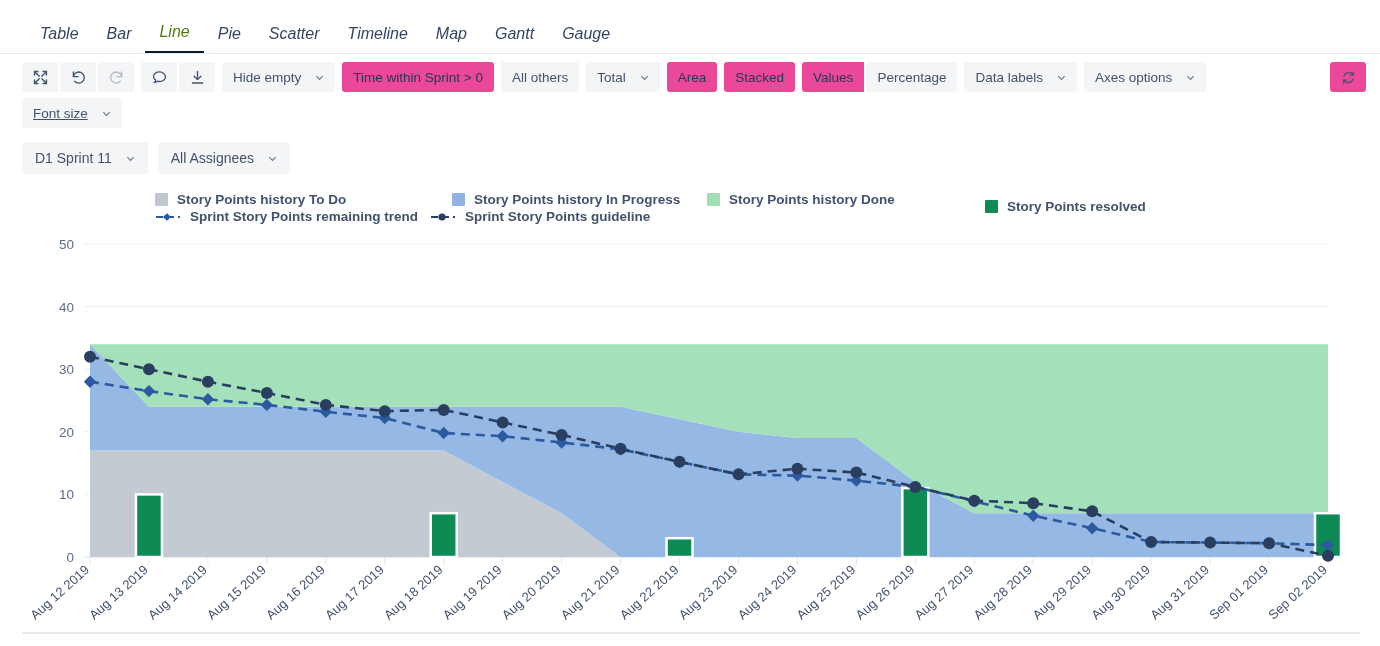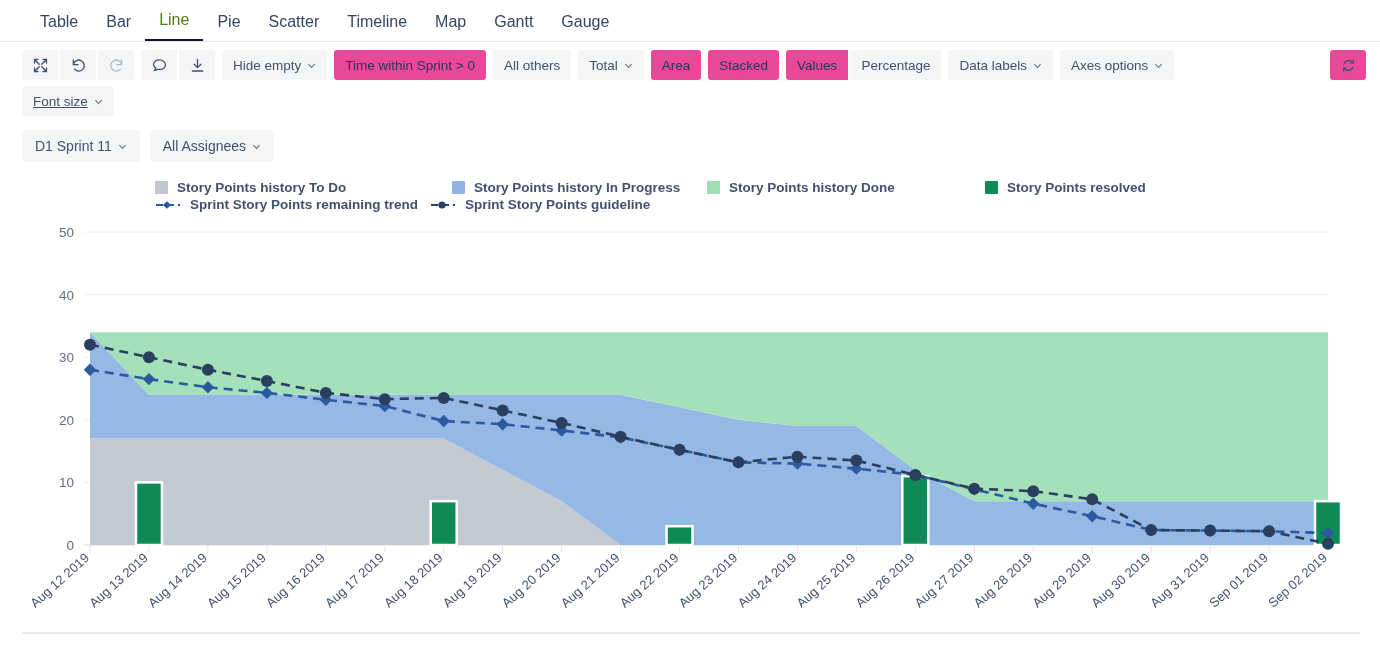--- a/index.html
+++ b/index.html
@@ -9,24 +9,25 @@
     background: #ffffff;
     font-family: "Liberation Sans", sans-serif;
     color: #42526e;
     overflow: hidden;
   }
   .app { position: relative; width: 1380px; height: 646px; }
 
   
   .tabbar {
     display: flex; align-items: flex-end;
-    height: 42px;
+    height: 54px;
     padding-left: 26px;
     gap: 0px;
     border-bottom: 1px solid #e6eaee;
+    font-style: italic;
   }
   .tab {
     font-size: 16px;
     color: #344563;
     padding: 0 14px 11px 14px;
     cursor: pointer;
     line-height: 1;
     white-space: nowrap;
   }
   .tab.active { color: #4d7c0f; border-bottom: 2px solid #0f172a; font-weight: 400; }
@@ -40,21 +41,21 @@
   }
   .btn {
     background: #f4f5f7;
     border: none;
     border-radius: 3px;
     height: 30px;
     padding: 0 11px;
     font-size: 13.5px;
     color: #42526e;
     font-family: "Liberation Sans", sans-serif;
-    display: inline-flex; align-items: center; gap: 6px;
+    display: inline-flex; align-items: center; gap: 14px;
     cursor: pointer;
     white-space: nowrap;
   }
   .btn.active { background: #ec4899; color: #253858; }
   .btn.icon { width: 36px; padding: 0; justify-content: center; }
   .btn.icon svg { display: block; }
   .btn.disabled { color: #b3bac5; cursor: default; }
   .grp { display: flex; gap: 2px; }
   .grp .btn { border-radius: 0; }
   .grp .btn:first-child { border-top-left-radius: 3px; border-bottom-left-radius: 3px; }
@@ -255,21 +256,21 @@
         <span>Story Points history To Do</span>
       </div>
       <div class="legend-item" style="left: 452px; top: 0px;">
         <span class="swatch" style="background: rgb(143, 180, 227);"></span>
         <span>Story Points history In Progress</span>
       </div>
       <div class="legend-item" style="left: 707px; top: 0px;">
         <span class="swatch" style="background: rgb(159, 223, 182);"></span>
         <span>Story Points history Done</span>
       </div>
-      <div class="legend-item" style="left: 985px; top: 0px;">
+      <div class="legend-item" style="left: 985px; top: 7px;">
         <span class="swatch" style="background: rgb(14, 138, 85);"></span>
         <span>Story Points resolved</span>
       </div>
       <div class="legend-item" style="left: 155px; top: 17px;">
         <svg class="lineswatch" viewBox="0 0 26 12">
           <path d="M1 6 H25" stroke="#2c5aa0" stroke-width="2.2" stroke-dasharray="7 4"></path>
           <path d="M12 2.2 L16 6 L12 9.8 L8 6 Z" fill="#2c5aa0"></path>
         </svg>
         <span>Sprint Story Points remaining trend</span>
       </div>

